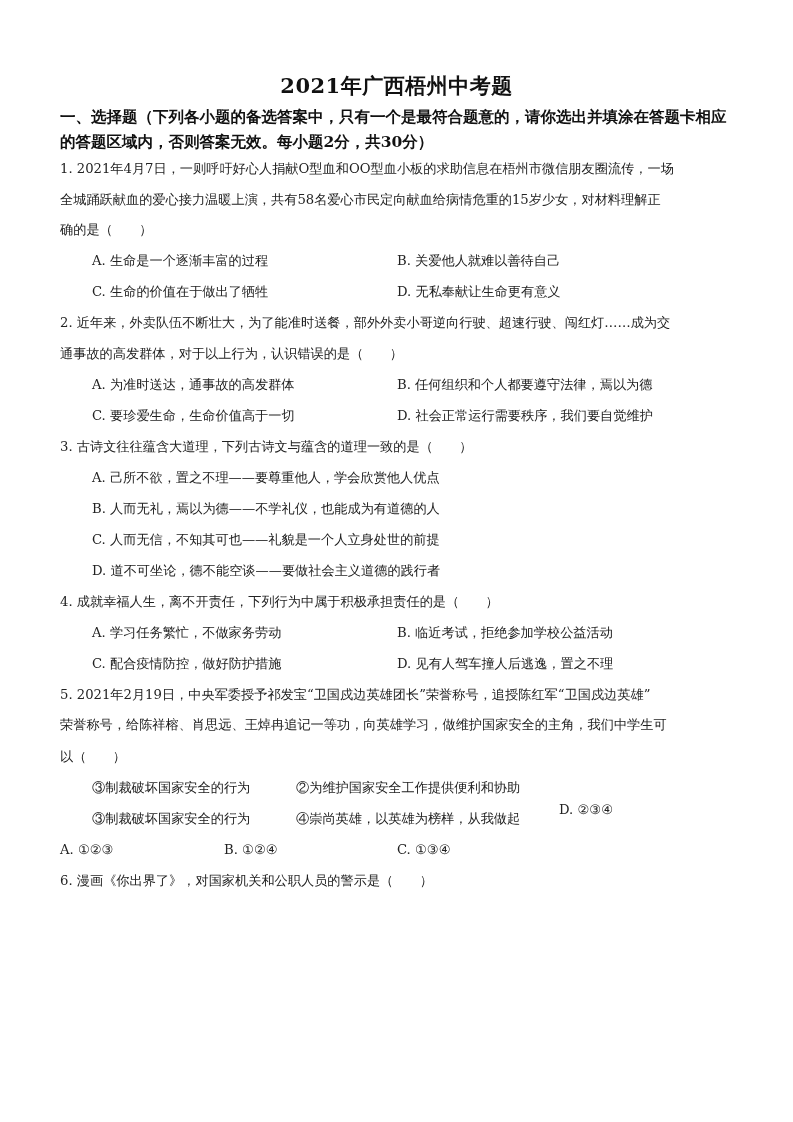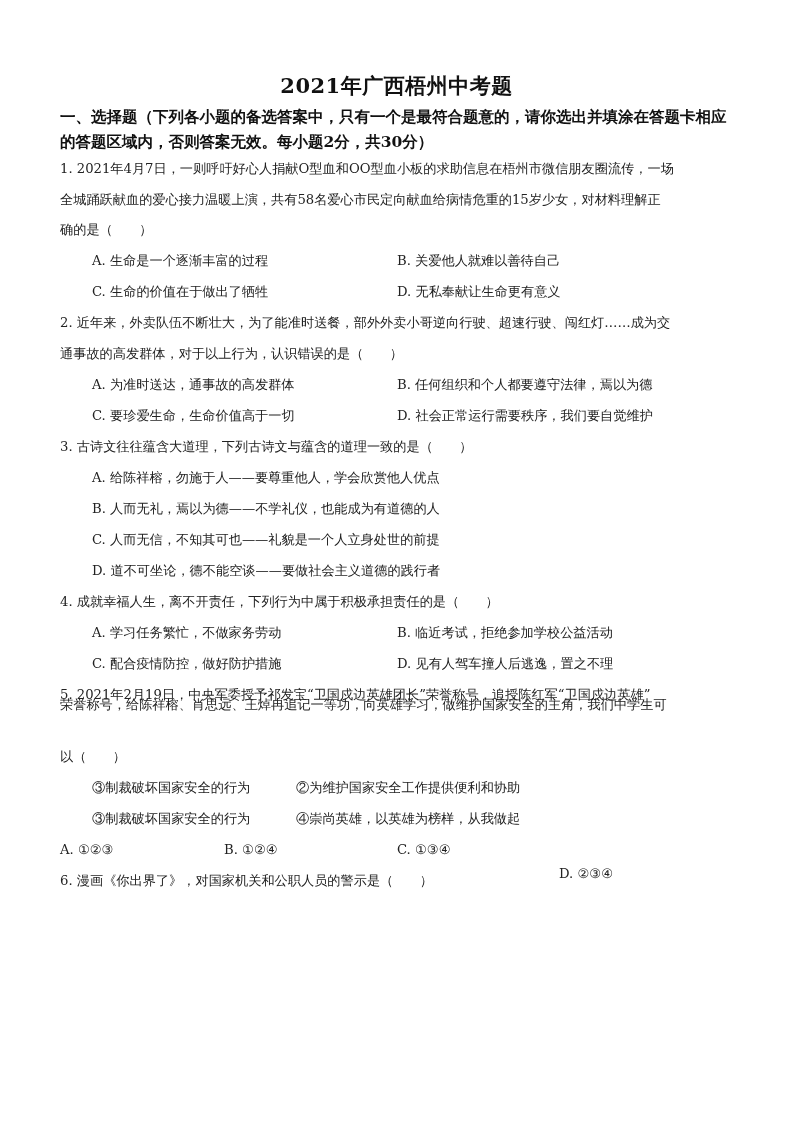--- a/index.html
+++ b/index.html
@@ -43,46 +43,46 @@
     <div class="line" style="top:314px">2. 近年来，外卖队伍不断壮大，为了能准时送餐，部外外卖小哥逆向行驶、超速行驶、闯红灯……成为交</div>
     <div class="line" style="top:345px">通事故的高发群体，对于以上行为，认识错误的是（　　）</div>
     <div class="opt c1" style="top:376px">A.  为准时送达，通事故的高发群体</div>
     <div class="opt c2" style="top:376px">B.  任何组织和个人都要遵守法律，焉以为德</div>
     <div class="opt c1" style="top:407px">C.  要珍爱生命，生命价值高于一切</div>
     <div class="opt c2" style="top:407px">D.  社会正常运行需要秩序，我们要自觉维护</div>
   </div>
 
   <div>
     <div class="line" style="top:438px">3. 古诗文往往蕴含大道理，下列古诗文与蕴含的道理一致的是（　　）</div>
-    <div class="opt c1" style="top:469px">A.  给陈祥榕，勿施于人——要尊重他人，学会欣赏他人优点</div>
+    <div class="opt c1" style="top:469px">A.  己所不欲，置之不理——要尊重他人，学会欣赏他人优点</div>
     <div class="opt c1" style="top:500px">B.  人而无礼，焉以为德——不学礼仪，也能成为有道德的人</div>
     <div class="opt c1" style="top:531px">C.  人而无信，不知其可也——礼貌是一个人立身处世的前提</div>
     <div class="opt c1" style="top:562px">D.  道不可坐论，德不能空谈——要做社会主义道德的践行者</div>
   </div>
 
   <div>
     <div class="line" style="top:593px">4. 成就幸福人生，离不开责任，下列行为中属于积极承担责任的是（　　）</div>
     <div class="opt c1" style="top:624px">A.  学习任务繁忙，不做家务劳动</div>
     <div class="opt c2" style="top:624px">B.  临近考试，拒绝参加学校公益活动</div>
     <div class="opt c1" style="top:655px">C.  配合疫情防控，做好防护措施</div>
     <div class="opt c2" style="top:655px">D.  见有人驾车撞人后逃逸，置之不理</div>
   </div>
 
   <div>
     <div class="line" style="top:686px">5. 2021年2月19日，中央军委授予祁发宝“卫国戍边英雄团长”荣誉称号，追授陈红军“卫国戍边英雄”</div>
-    <div class="line" style="top:696px">荣誉称号，给陈祥榕、肖思远、王焯冉追记一等功，向英雄学习，做维护国家安全的主角，我们中学生可</div>
+    <div class="line" style="top:716px">荣誉称号，给陈祥榕、肖思远、王焯冉追记一等功，向英雄学习，做维护国家安全的主角，我们中学生可</div>
     <div class="line" style="top:748px">以（　　）</div>
     <div class="opt c1" style="top:779px">③制裁破坏国家安全的行为</div>
     <div class="opt sub2" style="top:779px">②为维护国家安全工作提供便利和协助</div>
     <div class="opt c1" style="top:810px">③制裁破坏国家安全的行为</div>
     <div class="opt sub2" style="top:810px">④崇尚英雄，以英雄为榜样，从我做起</div>
     <div class="opt q4c1" style="top:841px">A.  ①②③</div>
     <div class="opt q4c2" style="top:841px">B.  ①②④</div>
     <div class="opt q4c3" style="top:841px">C.  ①③④</div>
-    <div class="opt q4c4" style="top:865px">D.  ②③④</div>
+    <div class="opt q4c4" style="top:801px">D.  ②③④</div>
   </div>
 
   <div>
     <div class="line" style="top:872px">6. 漫画《你出界了》，对国家机关和公职人员的警示是（　　）</div>
   </div>
 
   <div class="footer">小学资源网 https://xueke.woiay.com/</div>
 </div>
 
 </body></html>

